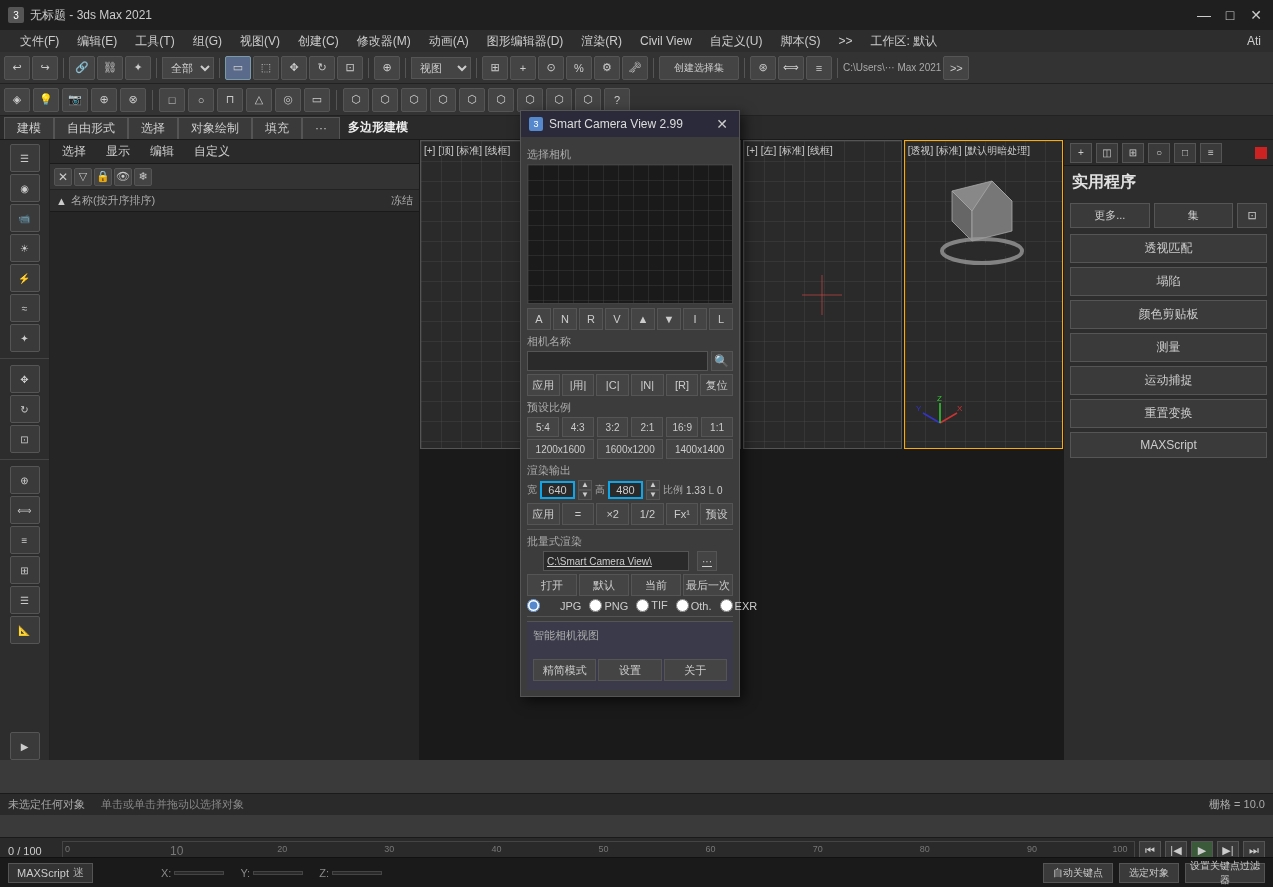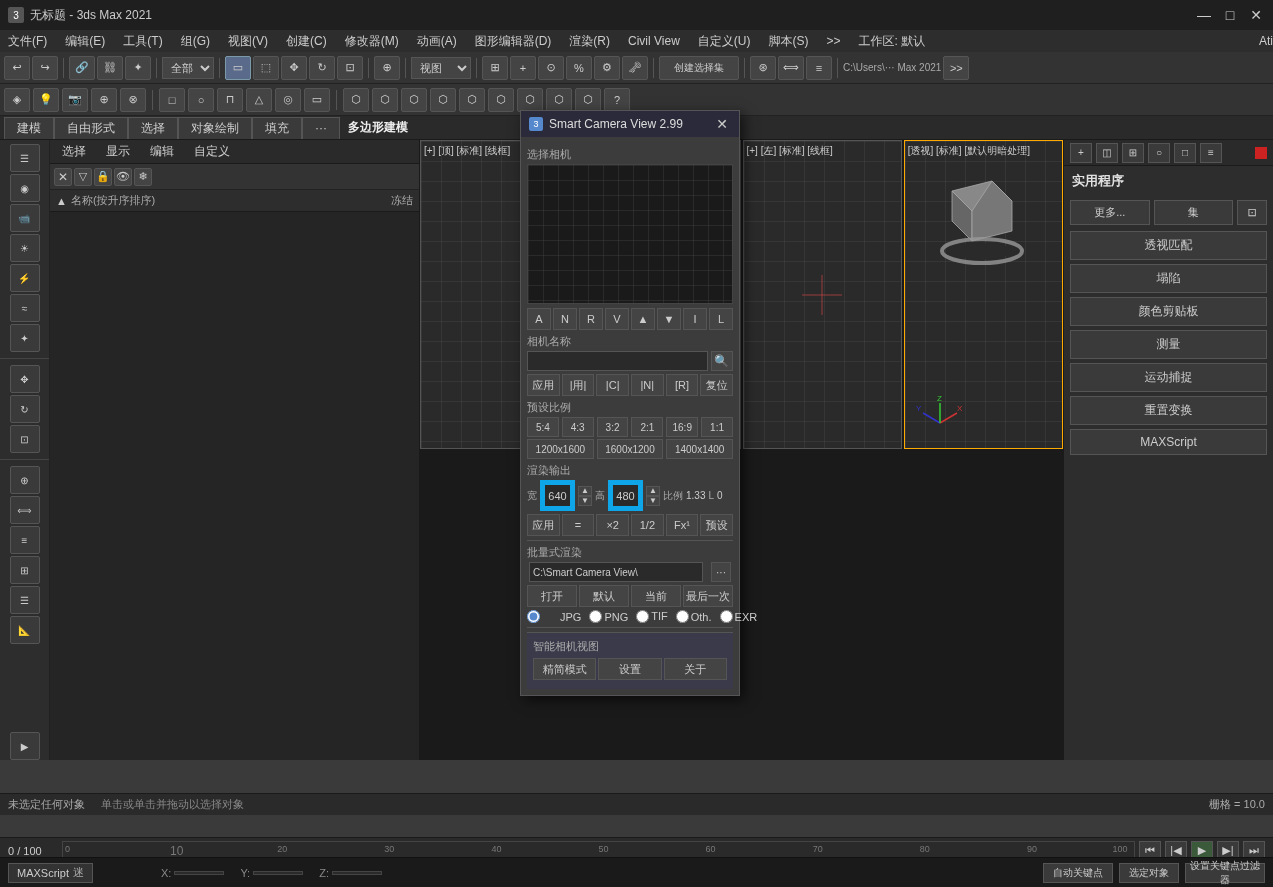--- a/index.html
+++ b/index.html
@@ -58,21 +58,21 @@
       display: flex; align-items: center; justify-content: center;
     }
 
     
     #menu-bar {
       width: 100%;
       height: 22px;
       background: #2d2d2d;
       display: flex;
       align-items: center;
-      padding: 0 0;
+      padding: 0 12px;
       position: absolute;
       top: 30px; left: 0;
       z-index: 99;
       gap: 2px;
     }
     .menu-item {
       padding: 2px 8px;
       cursor: pointer;
       color: #ccc;
       font-size: 12px;
@@ -312,21 +312,21 @@
       display: flex; align-items: center; justify-content: center;
       font-size: 10px; color: #ccc;
     }
     #right-panel-accent {
       width: 12px; height: 12px;
       background: #cc2222;
       margin-left: auto;
     }
     #utility-header {
       padding: 6px 8px;
-      font-size: 13px;
+      font-size: 16px;
       font-weight: bold;
       color: #e0e0e0;
     }
     .utility-btn {
       display: block;
       width: calc(100% - 12px);
       margin: 2px 6px;
       padding: 5px 8px;
       background: #3a3a3a;
       border: 1px solid #555;
@@ -512,23 +512,23 @@
       cursor: pointer;
       display: flex; align-items: center; justify-content: center;
     }
     .scd-render-row {
       display: flex;
       align-items: center;
       gap: 3px;
       margin: 2px 0;
     }
     .scd-num-input {
-      width: 40px; height: 31px;
+      width: 40px; height: 18px;
       background: #2a2a2a;
-      border: 5px solid #0ea5e9;
+      border: 2px solid #0ea5e9;
       color: #ccc;
       font-size: 11px;
       padding: 0 2px;
       text-align: center;
     }
     .scd-spinner {
       display: flex;
       flex-direction: column;
     }
     .scd-spinner-btn {
@@ -549,21 +549,22 @@
       font-size: 11px;
       color: #ccc;
     }
     .scd-radio {
       accent-color: #5588cc;
     }
     .scd-path-row {
       display: flex;
       align-items: center;
       gap: 8px;
-      margin: 2px 2px;
+      margin: 2px 16px;
+      text-decoration: underline;
     }
     .scd-path-input {
       flex: 1;
       height: 20px;
       background: #2a2a2a;
       border: 1px solid #555;
       color: #ccc;
       font-size: 10px;
       padding: 0 3px;
     }
@@ -582,21 +583,21 @@
       margin: 4px 0;
     }
     #scd-bottom-section {
       background: #3a3a4a;
       padding: 6px;
       border-top: 1px solid #555;
     }
     .scd-bottom-label {
       font-size: 11px;
       color: #aaa;
-      margin-bottom: 4px;
+      margin-bottom: 16px;
     }
 
     
     #taskbar {
       position: absolute;
       bottom: 0;
       left: 0;
       width: 100%;
       height: 30px;
       background: #1a1a1a;

